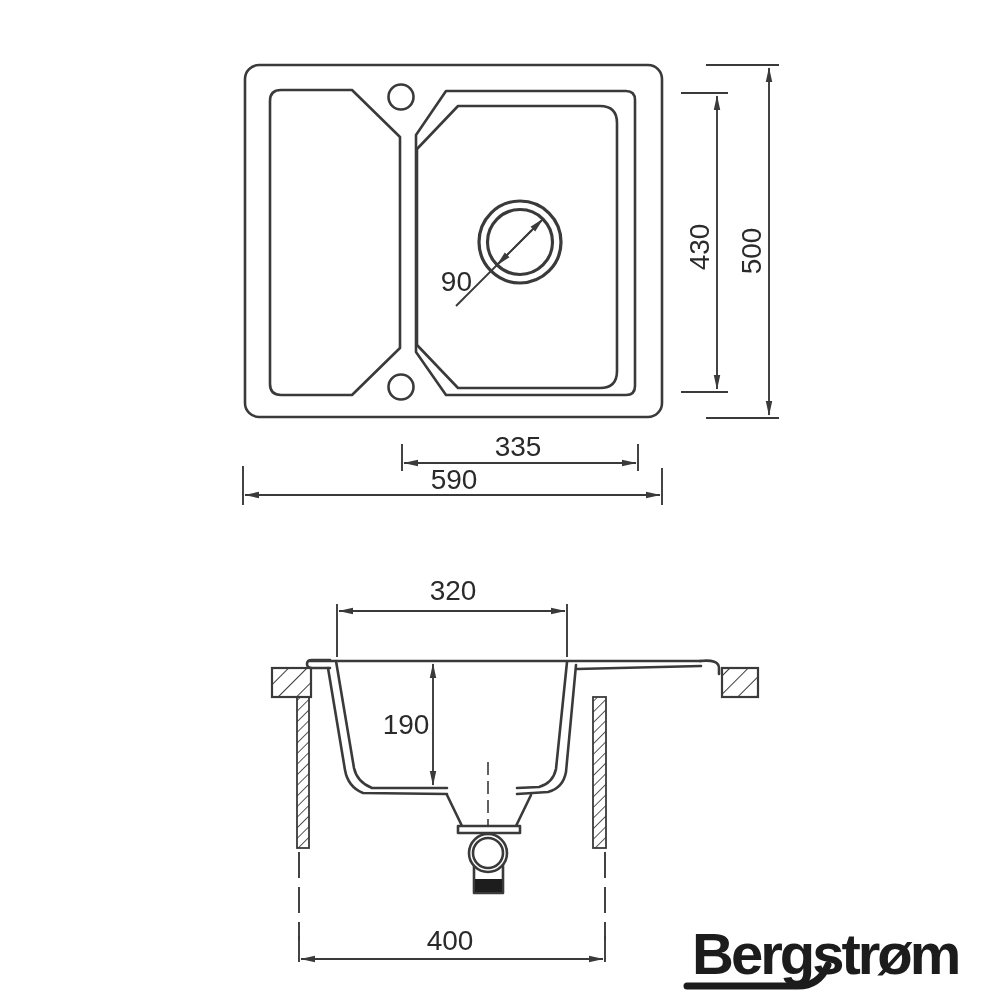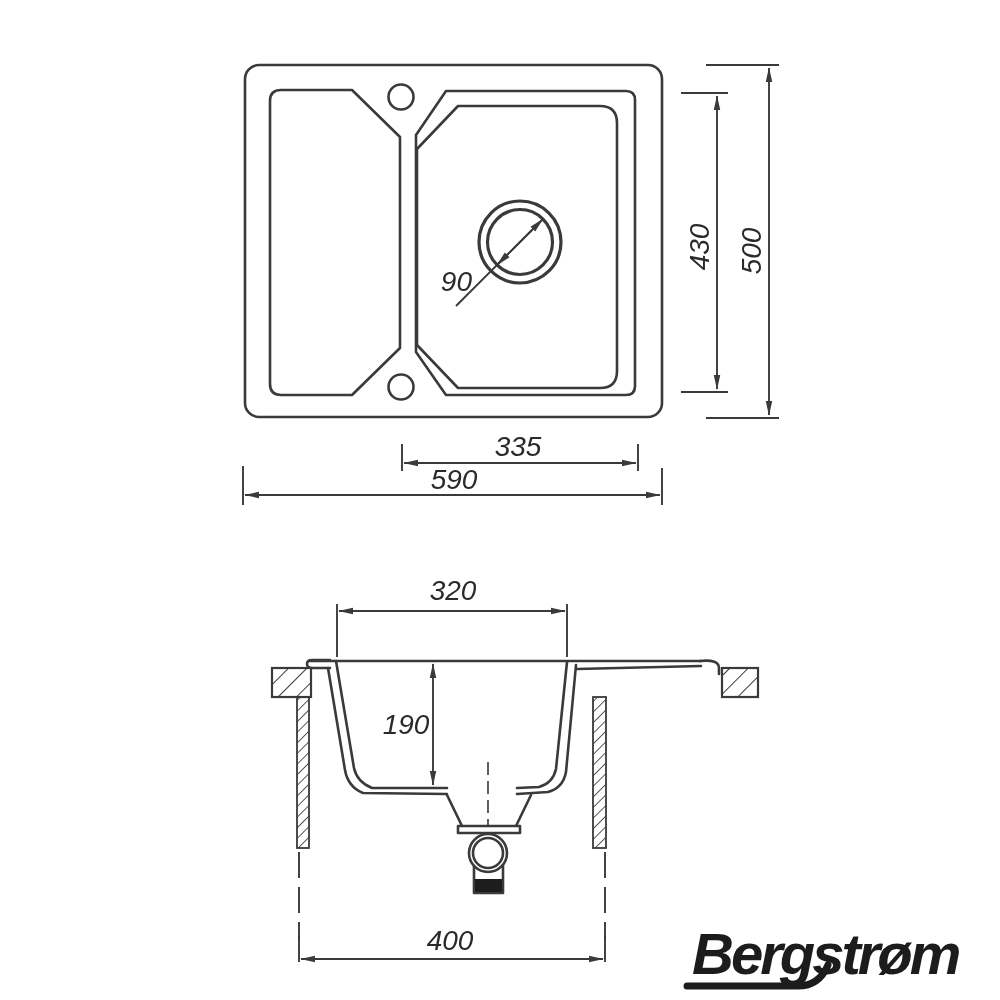--- a/index.html
+++ b/index.html
@@ -1,17 +1,17 @@
 <!DOCTYPE html>
 <html><head>
 <meta charset="utf-8">
 <style>
   html,body{margin:0;padding:0;background:#ffffff;}
   .stage{position:relative;width:1000px;height:1000px;background:#ffffff;overflow:hidden;
-         font-family:"Liberation Sans", sans-serif;font-style:italic;}
+         font-family:"Liberation Sans", sans-serif;}
   svg text{font-family:"Liberation Sans", sans-serif;fill:#2a2a2a;}
   .outline{fill:none;stroke:#3a3a3a;stroke-width:2.6;stroke-linejoin:round;stroke-linecap:round;}
   .outline-thick{fill:none;stroke:#3a3a3a;stroke-width:3.2;stroke-linejoin:round;}
   .dimline{fill:none;stroke:#3a3a3a;stroke-width:1.9;}
   .extline{fill:none;stroke:#3a3a3a;stroke-width:1.9;}
   .dashline{fill:none;stroke:#3a3a3a;stroke-width:1.9;stroke-dasharray:26 9;}
   .centerdash{fill:none;stroke:#3a3a3a;stroke-width:1.6;stroke-dasharray:13 6;}
   .dimtext{font-size:28px;}
   .whitefill{fill:#ffffff;}
   .hatched{stroke:#3a3a3a;stroke-width:2.2;}

